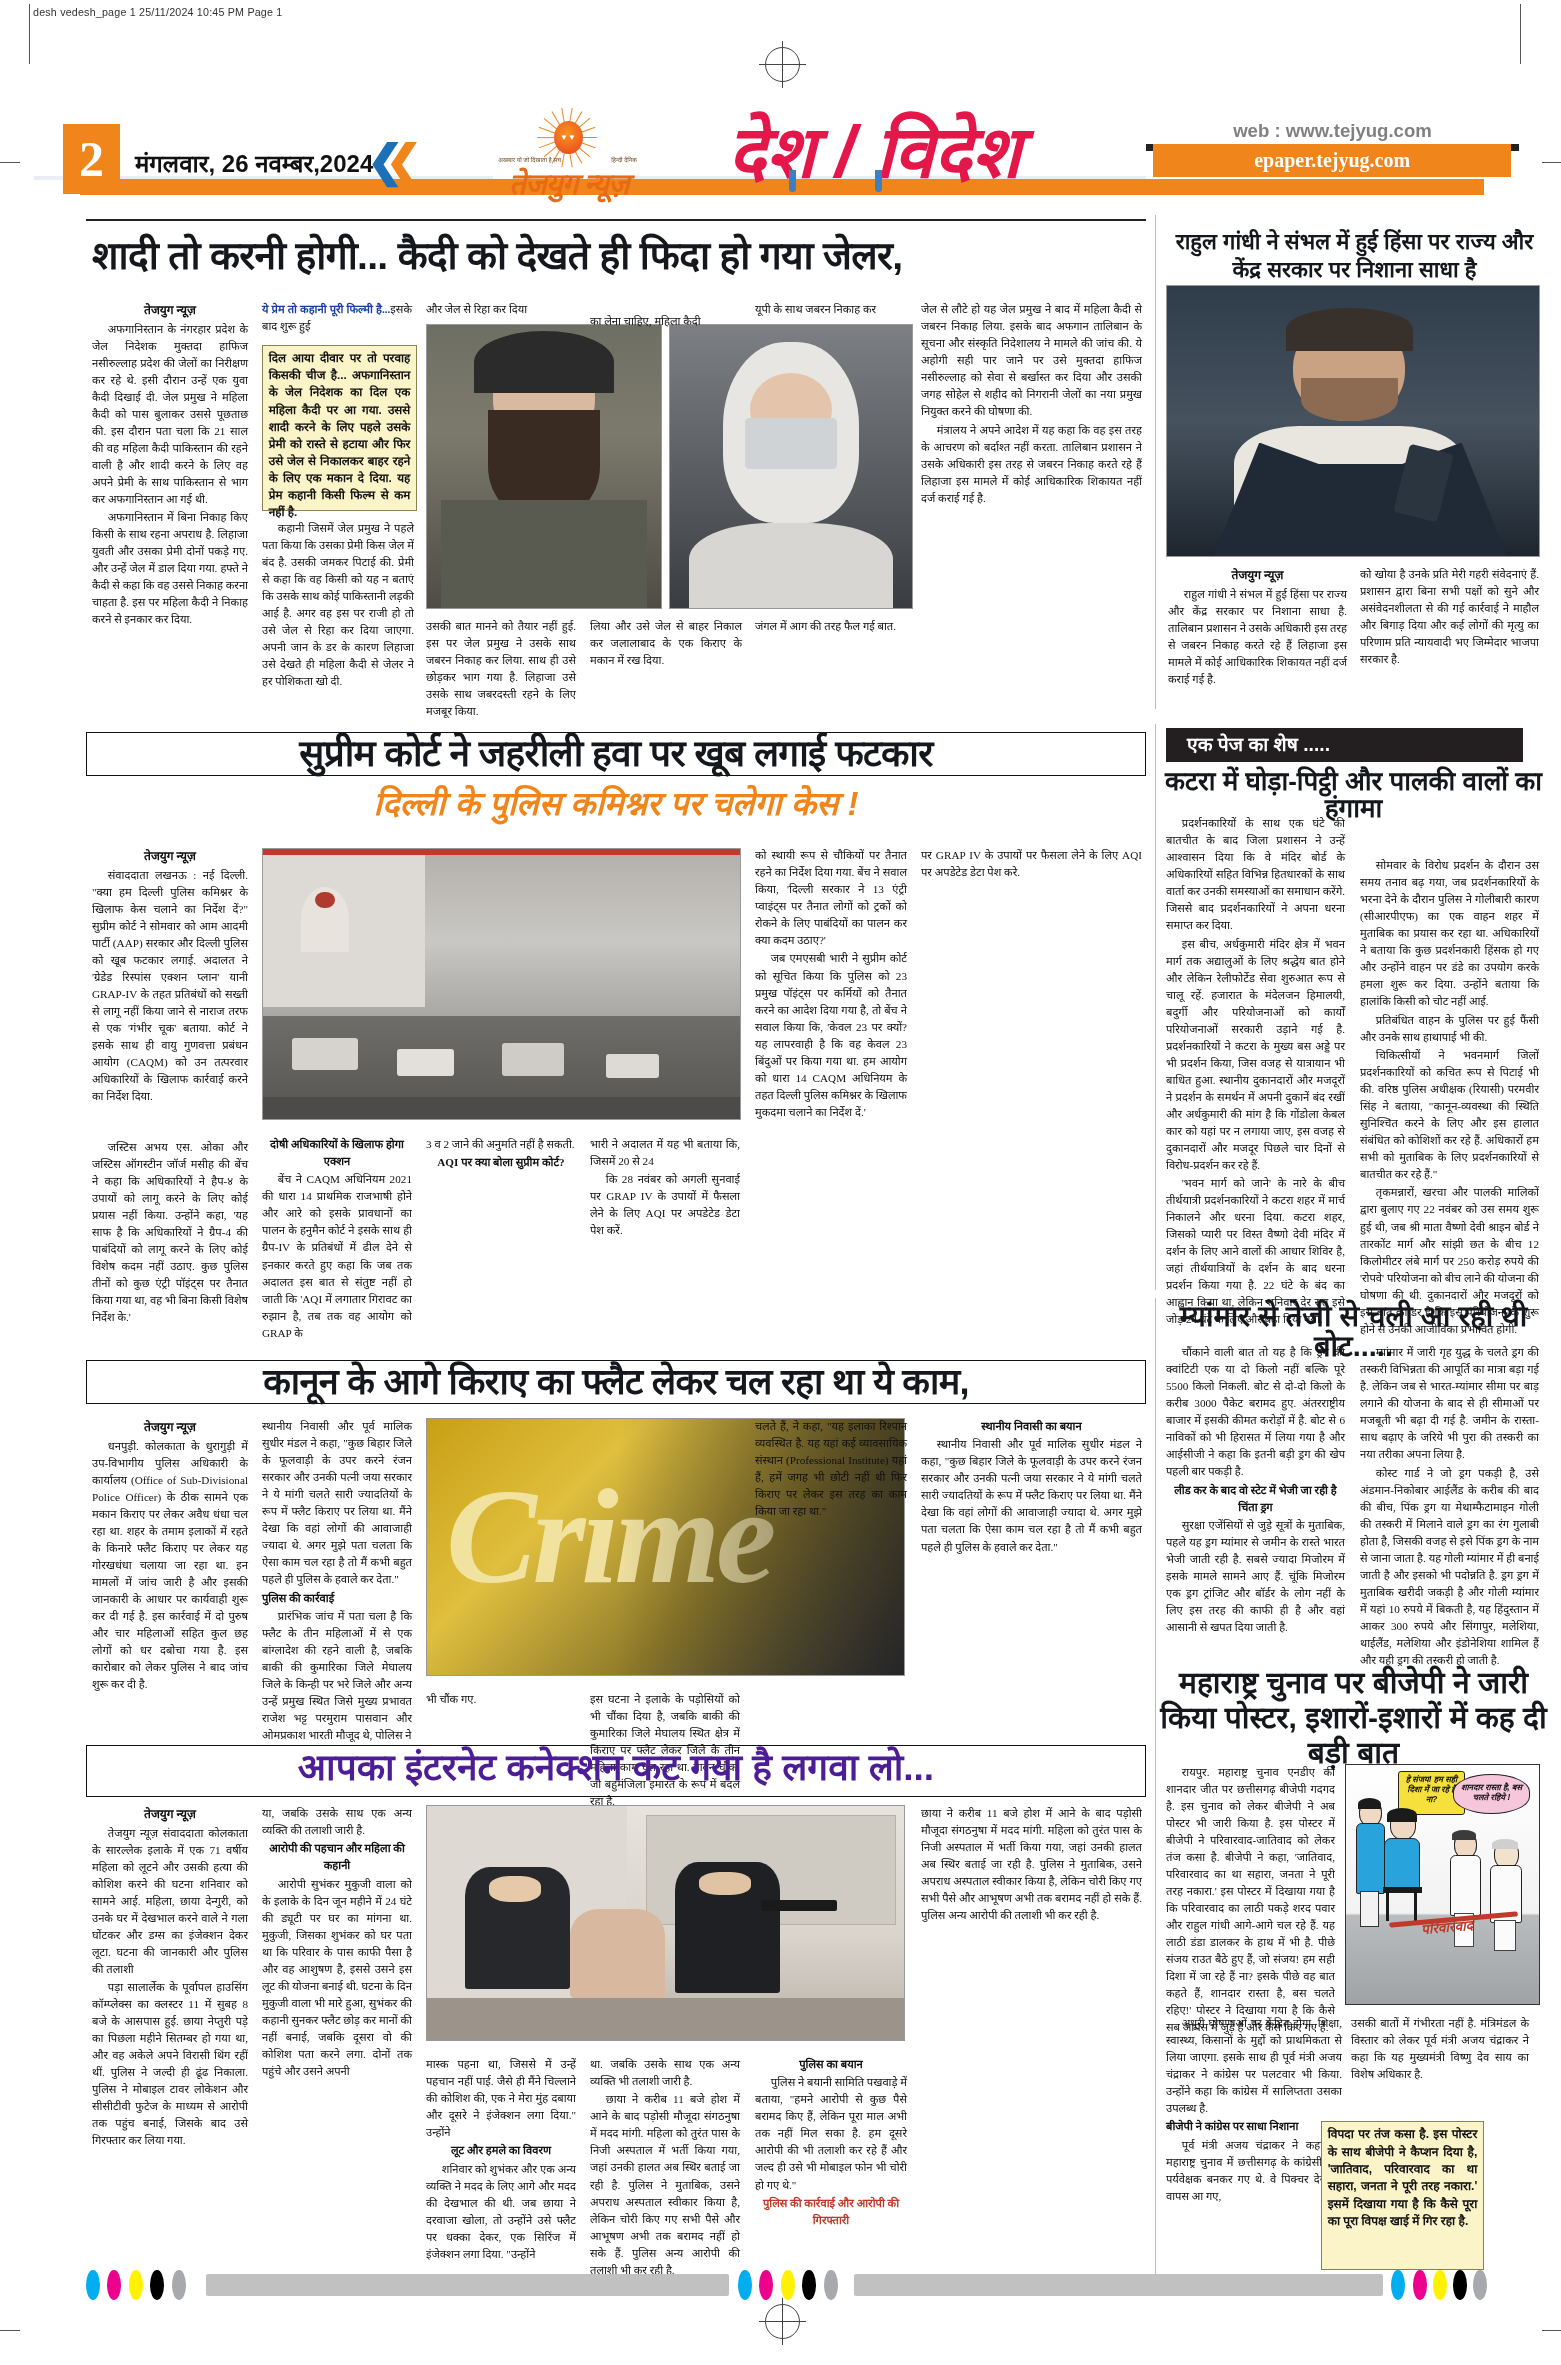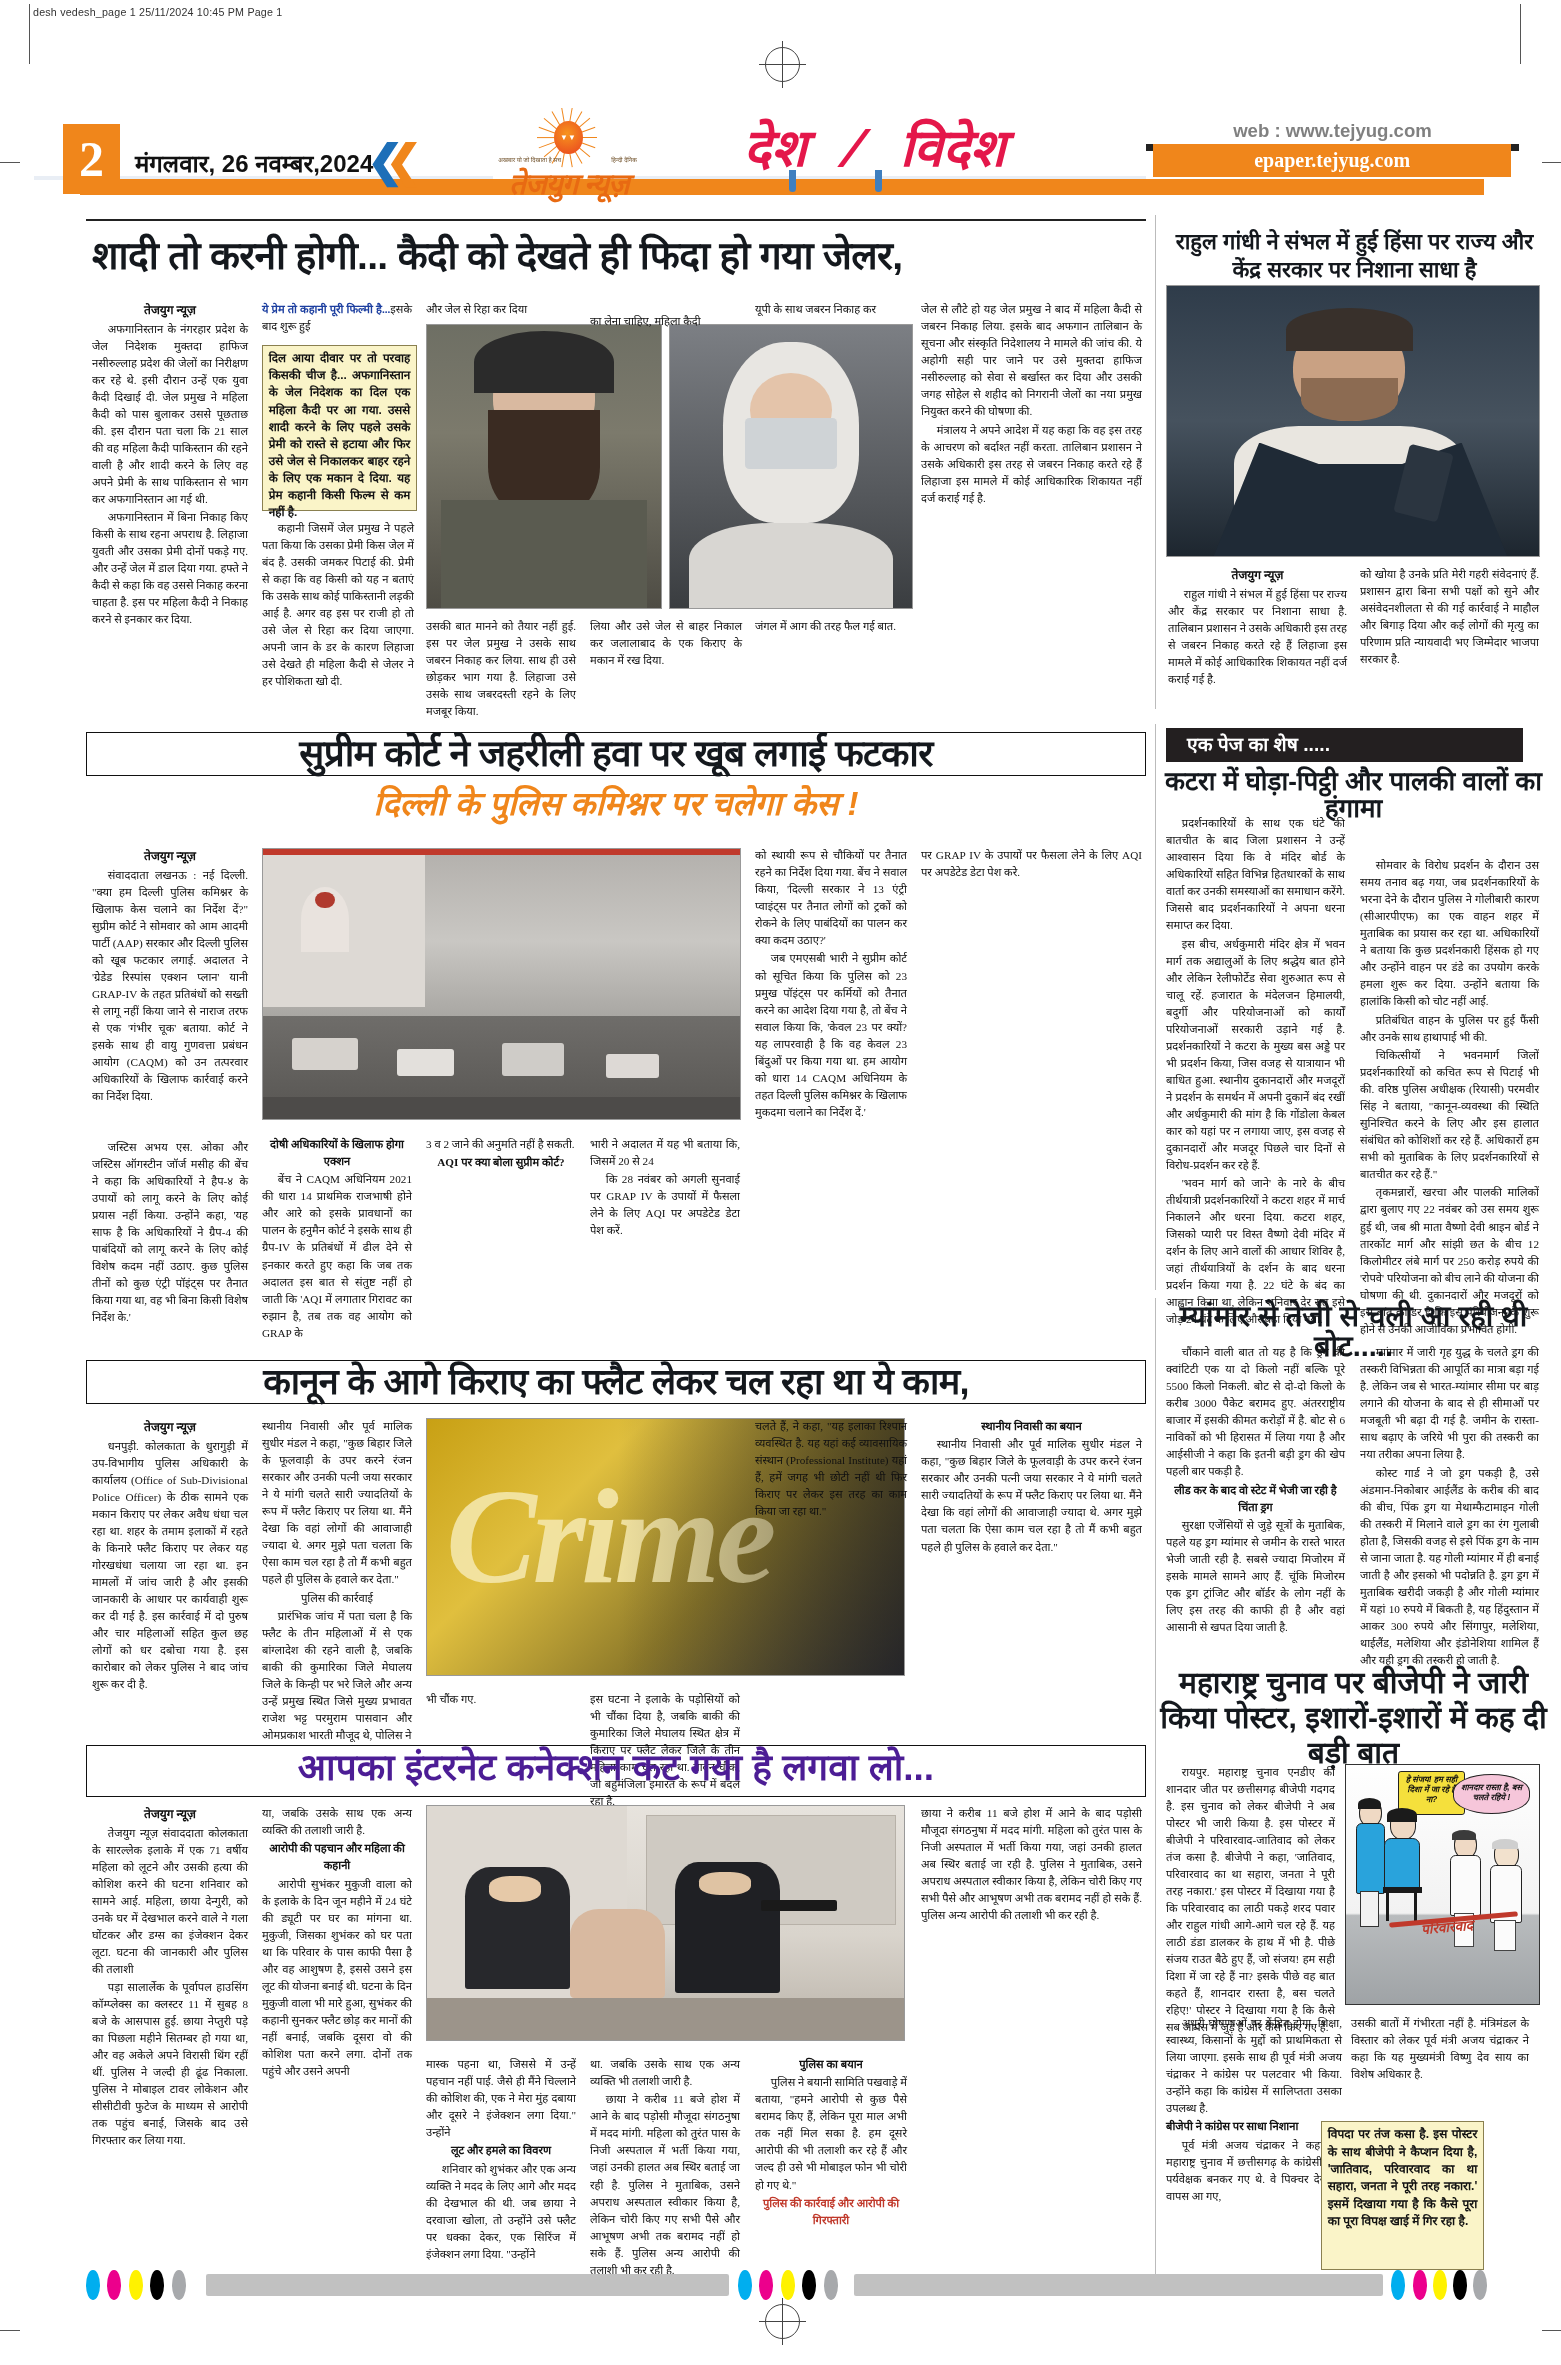--- a/index.html
+++ b/index.html
@@ -35,21 +35,21 @@
             background:radial-gradient(circle at 45% 38%,#F7941E 0%,#ED5A1F 70%,#E8431A 100%);}
   .sun-ray{position:absolute;left:29px;top:21.5px;width:30px;height:1.1px;background:#F0861B;transform-origin:0 50%;}
   .lion{position:absolute;left:22px;top:18.6px;width:15.8px;height:7.2px;color:#fff;font-size:7.9px;line-height:7.2px;}
   .logo-tag{position:absolute;left:0;top:42px;width:150px;font-size:6px;color:#6a4a22;font-family:"Liberation Serif",serif;}
   .logo-tag .l{float:left;margin-left:4.3px;}
   .logo-tag .r{float:right;margin-right:7.2px;}
   .logo-name{position:absolute;left:0;top:49px;width:150px;font-size:29px;font-weight:bold;font-style:italic;
              color:#E86A12;font-family:"Liberation Serif",serif;letter-spacing:-0.7px;}
 
   .section-title{position:absolute;left:688px;top:5.7px;width:373px;text-align:center;
-        font-family:Liberation Mono, monospace;font-weight:bold;font-style:italic;font-size:52px;color:#E4174A;line-height:79px;}
+        font-family:Liberation Sans, sans-serif;font-weight:bold;font-style:italic;font-size:72px;color:#E4174A;line-height:79px;}
 
   .pin{position:absolute;width:7.2px;height:21.5px;background:#3f7fbf;border-radius:0 0 3.6px 3.6px;top:63px;}
 
   .webbox{position:absolute;left:1146px;top:0;width:373px;height:90px;}
   .weburl{position:absolute;left:0;top:13px;width:373px;text-align:center;color:#808080;
           font-family:"Liberation Sans",sans-serif;font-weight:bold;font-size:18.6px;}
   .epaper{position:absolute;left:7.2px;top:37px;width:358px;height:33px;background:#F0861B;color:#fff;
           text-align:center;line-height:33px;font-size:20px;font-weight:bold;font-family:"Liberation Serif",serif;}
   .epaper-tab{position:absolute;top:37px;width:10px;height:7.2px;background:#222;}
 
@@ -325,21 +325,21 @@
     <p>म्यांमार में जारी गृह युद्ध के चलते ड्रग की तस्करी विभिन्नता की आपूर्ति का मात्रा बड़ा गई है. लेकिन जब से भारत-म्यांमार सीमा पर बाड़ लगाने की योजना के बाद से ही सीमाओं पर मजबूती भी बढ़ा दी गई है. जमीन के रास्ता-साध बढ़ाए के जरिये भी पुरा की तस्करी का नया तरीका अपना लिया है.</p>
     <p>कोस्ट गार्ड ने जो ड्रग पकड़ी है, उसे अंडमान-निकोबार आईलैंड के करीब की बाद की बीच, पिंक ड्रग या मेथाम्फैटामाइन गोली की तस्करी में मिलाने वाले ड्रग का रंग गुलाबी होता है, जिसकी वजह से इसे पिंक ड्रग के नाम से जाना जाता है. यह गोली म्यांमार में ही बनाई जाती है और इसको भी पदोन्नति है. ड्रग ड्रग में मुताबिक खरीदी जकड़ी है और गोली म्यांमार में यहां 10 रुपये में बिकती है, यह हिंदुस्तान में आकर 300 रुपये और सिंगापुर, मलेशिया, थाईलैंड, मलेशिया और इंडोनेशिया शामिल हैं और यही ड्रग की तस्करी हो जाती है.</p>
   </div>
 
   <div class="col" style="left:92px;top:1418px;width:156px;">
     <p class="byline">तेजयुग न्यूज़</p>
     <p>धनपुड़ी. कोलकाता के धुरागुड़ी में उप-विभागीय पुलिस अधिकारी के कार्यालय (Office of Sub-Divisional Police Officer) के ठीक सामने एक मकान किराए पर लेकर अवैध धंधा चल रहा था. शहर के तमाम इलाकों में रहते के किनारे फ्लैट किराए पर लेकर यह गोरखधंधा चलाया जा रहा था. इन मामलों में जांच जारी है और इसकी जानकारी के आधार पर कार्यवाही शुरू कर दी गई है. इस कार्रवाई में दो पुरुष और चार महिलाओं सहित कुल छह लोगों को धर दबोचा गया है. इस कारोबार को लेकर पुलिस ने बाद जांच शुरू कर दी है.</p>
   </div>
   <div class="col" style="left:262px;top:1418px;width:150px;">
     <p style="text-indent:0">स्थानीय निवासी और पूर्व मालिक सुधीर मंडल ने कहा, "कुछ बिहार जिले के फूलवाड़ी के उपर करने रंजन सरकार और उनकी पत्नी जया सरकार ने ये मांगी चलते सारी ज्यादतियों के रूप में फ्लैट किराए पर लिया था. मैंने देखा कि वहां लोगों की आवाजाही ज्यादा थे. अगर मुझे पता चलता कि ऐसा काम चल रहा है तो मैं कभी बहुत पहले ही पुलिस के हवाले कर देता."</p>
-    <p style="text-indent:0;font-weight:normal;text-align:center">पुलिस की कार्रवाई</p>
+    <p style="text-indent:0;font-weight:bold;text-align:left">पुलिस की कार्रवाई</p>
     <p>प्रारंभिक जांच में पता चला है कि फ्लैट के तीन महिलाओं में से एक बांग्लादेश की रहने वाली है, जबकि बाकी की कुमारिका जिले मेघालय जिले के किन्ही पर भरे जिले और अन्य उन्हें प्रमुख स्थित जिसे मुख्य प्रभावत राजेश भट्ट परमुराम पासवान और ओमप्रकाश भारती मौजूद थे, पोलिस ने</p>
   </div>
 
   <div class="photo" style="left:426px;top:1418px;width:479px;height:258px;">
     <div class="ph-inner" style="background:linear-gradient(135deg,#c8a014 0%,#e0bf3e 30%,#8e7a2a 62%,#3a3a3c 100%);"></div>
     <div style="position:absolute;left:4%;top:18%;width:92%;height:60%;color:#f4e6a8;font-family:'Liberation Serif',serif;
                 font-weight:bold;font-style:italic;font-size:136px;line-height:143px;letter-spacing:-4.3px;opacity:.92;">Crime</div>
     <div style="position:absolute;left:0;top:0;width:100%;height:100%;background:linear-gradient(90deg,rgba(0,0,0,0) 40%,rgba(20,20,25,.55) 100%);"></div>
   </div>
 

